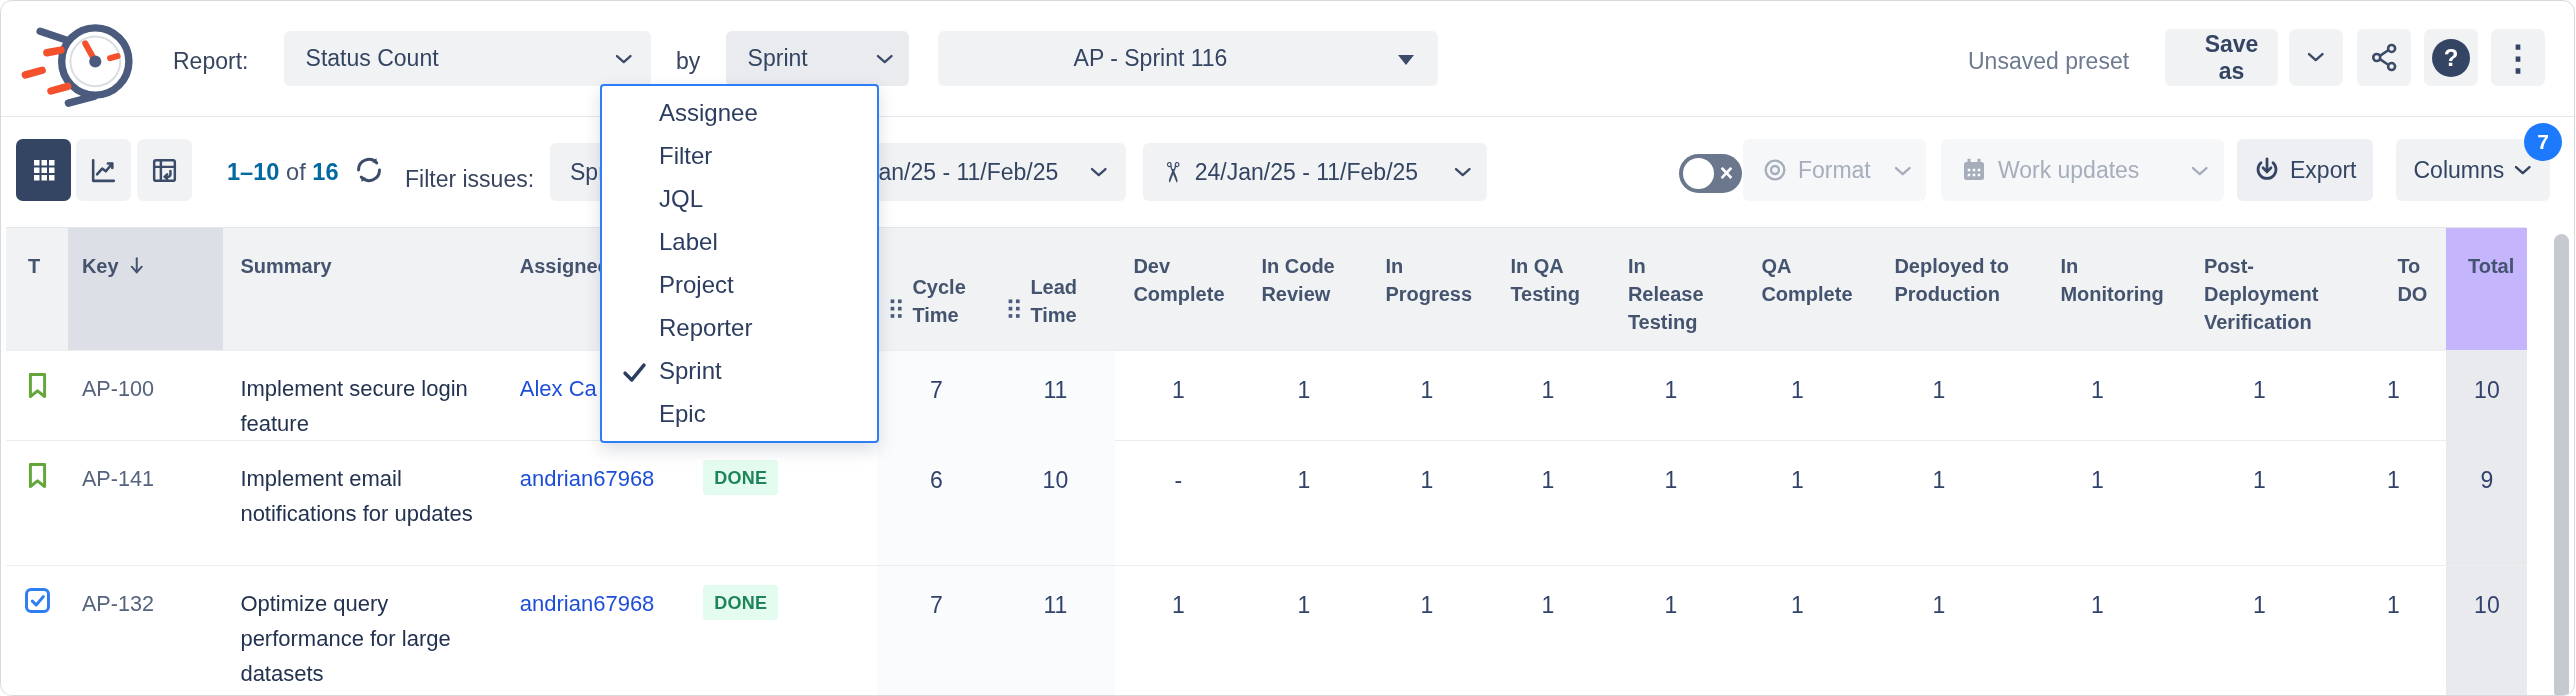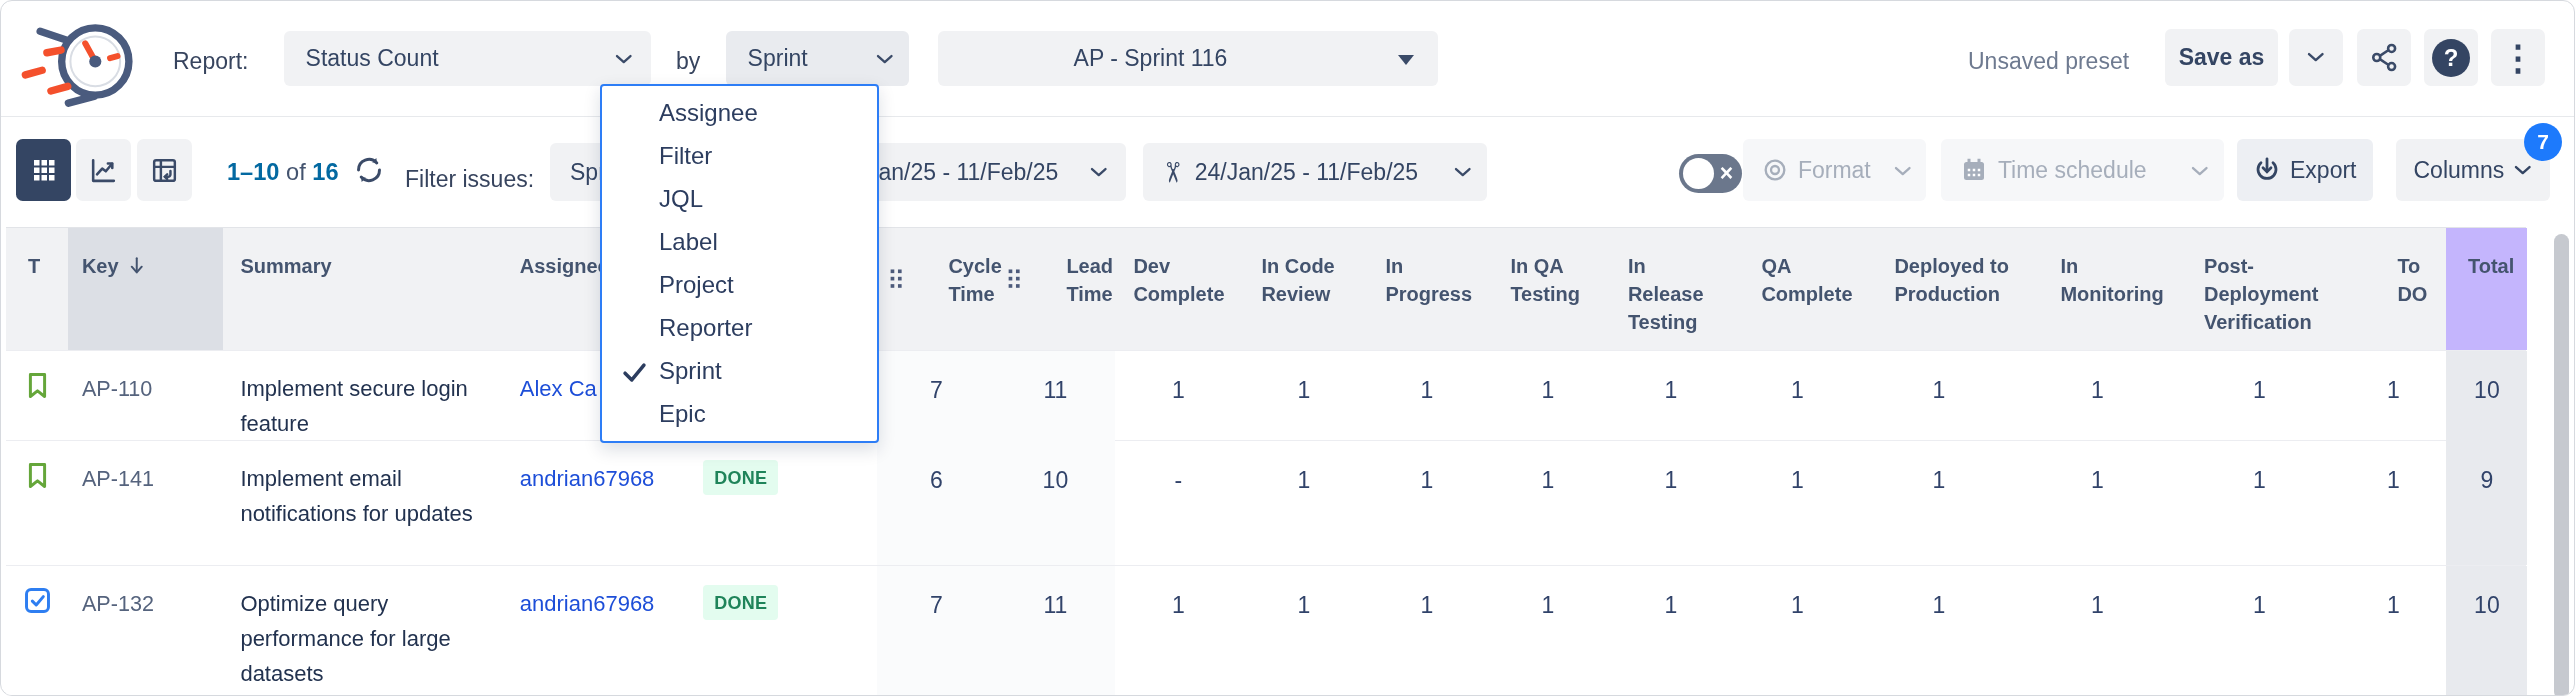--- a/index.html
+++ b/index.html
@@ -23,21 +23,21 @@
   #menu{position:absolute;left:599px;top:83px;width:279px;height:359px;background:#fff;border:2.7px solid #2D7DF6;border-radius:4px;padding-top:5.4px;z-index:40;box-sizing:border-box;box-shadow:0 6.7px 17.5px rgba(9,30,66,.14);}
   .mi{height:43px;display:flex;align-items:center;padding-left:57px;font-size:24px;color:#2C3D5F;position:relative;cursor:pointer;}
   .mi svg{position:absolute;left:19px;top:9.4px;}
   
   #tbl{position:absolute;left:5.4px;top:226px;width:2520px;z-index:1;}
   .hrow{display:grid;height:123px;background:#F1F2F4;border-top:1.3px solid #E2E4E8;box-sizing:border-box;}
   .hc{padding-top:24px;padding-right:6.7px;font-size:20px;font-weight:600;color:#44546F;line-height:28px;box-sizing:border-box;}
   .hc.tc{text-align:center;padding-left:0!important;}
   .hc.keyh{background:#DCDFE5;display:flex;align-items:flex-start;}
   .hc.keyh svg{margin-left:9.4px;margin-top:4px;}
-  .hc.flexh{display:flex;align-items:flex-start;gap:36px;}
+  .hc.flexh{display:flex;align-items:center;}
   .hc.flexh svg{margin-top:16px;margin-right:8px;flex:none;}
   .hc.totalh{background:#c4b5fd;}
   .brow{display:grid;border-top:1.3px solid #ECEDF1;background:#fff;box-sizing:border-box;}
   .bc{padding-top:20px;font-size:22px;color:#22324F;line-height:35px;box-sizing:border-box;}
   .bc.t{display:flex;justify-content:center;padding-top:19px;}
   .bc.key{color:#55637D;font-size:21.6px;padding-left:13.5px;}
   .bc.sum{padding:20px 37px 0 17px;}
   .bc.asg{padding-left:3.4px;}
   .bc.asg span{color:#1d4ed8;cursor:pointer;}
   .bc.st{padding-left:8px;padding-top:17.5px;}
@@ -87,21 +87,21 @@
       </svg>
   </button>
 
   <button class="chip" style="left:937px;top:30px;width:500px;height:55px;justify-content:center;padding-right:81px;">
     <span>AP - Sprint 116</span>
     <span class="abs" style="right:24px;top:24px;width:0;height:0;border-left:8.8px solid transparent;border-right:8.8px solid transparent;border-top:10px solid #3B4B68;"></span>
   </button>
 
   <span class="abs" style="left:1967px;top:47px;font-size:23px;color:#6E7A90;">Unsaved preset</span>
 
-  <button class="chip" style="left:2164px;top:28px;width:113px;height:57px;justify-content:center;font-weight:600;">
+  <button class="chip" style="left:2164px;top:28px;width:113px;height:57px;justify-content:center;font-weight:600;padding-left:26px;">
     <span>Save as</span>
   </button>
 
   <button class="iconbtn" style="left:2288px;top:28px;">
     <svg width="17.5" height="10.8" viewBox="0 0 26 16">
         <polyline points="3,3 13,12 23,3" fill="none" stroke="#3B4B68" stroke-width="3.6" stroke-linecap="round" stroke-linejoin="round"></polyline>
       </svg>
   </button>
 
   <button class="iconbtn" style="left:2356px;top:28px;">
@@ -215,21 +215,21 @@
         <line x1="16" y1="3" x2="16" y2="7" stroke-width="2.4"></line>
       <g fill="#fff" stroke="none">
           <rect x="7" y="11" width="2" height="2"></rect>
           <rect x="11" y="11" width="2" height="2"></rect>
           <rect x="15" y="11" width="2" height="2"></rect>
           <rect x="7" y="15" width="2" height="2"></rect>
           <rect x="11" y="15" width="2" height="2"></rect>
           <rect x="15" y="15" width="2" height="2"></rect>
         </g>
     </svg>
-    <span>Time schedule</span>
+    <span>Work updates</span>
     <svg class="abs" style="right:16px;top:27px;" width="17.5" height="10.8" viewBox="0 0 26 16">
         <polyline points="3,3 13,12 23,3" fill="none" stroke="#A6AEBB" stroke-width="3.4" stroke-linecap="round" stroke-linejoin="round"></polyline>
       </svg>
   </button>
 
   <button class="chip" style="left:2236px;top:138px;width:136px;height:62px;padding-left:15px;background:#EDEFF3;">
     <svg width="30" height="30" viewBox="0 0 24 24" fill="none" stroke="#344563" stroke-width="2.2" stroke-linecap="round" style="margin-right:8px;">
       <path d="M7.2 6.2a7.2 7.2 0 1 0 9.6 0"></path>
       <line x1="12" y1="3" x2="12" y2="13"></line>
       <path d="M8.8 10.2 12 13.5l3.2-3.3"></path>
@@ -297,21 +297,21 @@
         <div class="hc" style="padding-left: 25.6px;">Post-Deployment Verification</div>
         <div class="hc" style="padding-left: 57px;">To DO</div>
         <div class="hc totalh" style="padding-left: 21.6px;">Total</div>
       </div>
       <div class="brow" style="grid-template-columns: 62px 155px 293px 179px 182px 118px 120px 126px 125px 121px 121px 125px 128px 155px 162px 162px 106px 81px; height: 90px;">
         <div class="bc t">
           <svg width="31" height="31" viewBox="0 0 24 24">
             <path d="M6.5 3.5h11v17l-5.5-4.4-5.5 4.4z" fill="none" stroke="#65A63A" stroke-width="2.3" stroke-linejoin="round" stroke-linecap="round"></path>
           </svg>
         </div>
-        <div class="bc key">AP-110</div>
+        <div class="bc key">AP-100</div>
         <div class="bc sum">Implement secure login feature</div>
         <div class="bc asg"><span>Alex Ca</span></div>
         <div class="bc st"></div>
         <div class="bc num cl">7</div>
         <div class="bc num cl">11</div>
         <div class="bc num">1</div>
         <div class="bc num">1</div>
         <div class="bc num">1</div>
         <div class="bc num">1</div>
         <div class="bc num">1</div>

